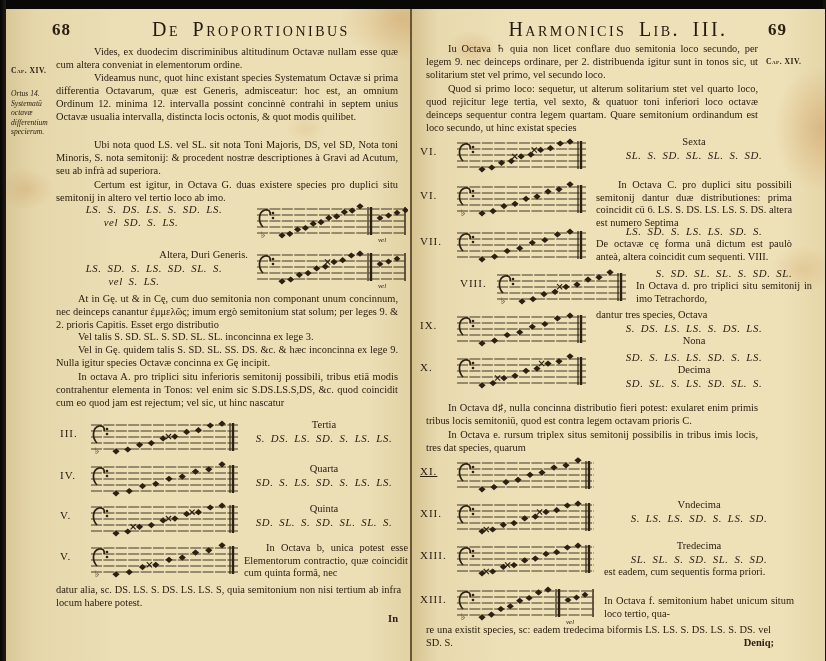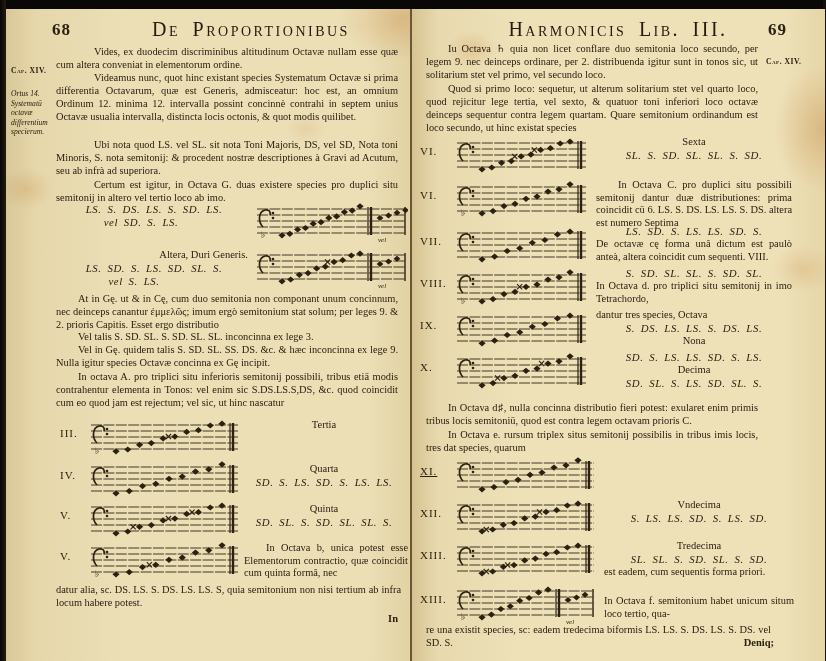--- a/index.html
+++ b/index.html
@@ -176,20 +176,21 @@
           <path d="M 84.88888888888889 16.488888888888887 L 88.48888888888888 19.58888888888889 L 84.88888888888889 22.68888888888889 L 81.28888888888889 19.58888888888889 Z" fill="#2b2012"></path>
           <path d="M 96.66666666666666 11.866666666666669 L 100.26666666666665 14.966666666666669 L 96.66666666666666 18.06666666666667 L 93.06666666666666 14.966666666666669 Z" fill="#2b2012"></path>
           <path d="M 108.44444444444444 10.044444444444443 L 112.04444444444444 13.144444444444442 L 108.44444444444444 16.244444444444444 L 104.84444444444445 13.144444444444442 Z" fill="#2b2012"></path>
           <path d="M 120.22222222222221 5.422222222222226 L 123.82222222222221 8.522222222222226 L 120.22222222222221 11.622222222222225 L 116.62222222222222 8.522222222222226 Z" fill="#2b2012"></path>
           <path d="M 132 3.6 L 135.6 6.7 L 132 9.8 L 128.4 6.7 Z" fill="#2b2012"></path>
           <line x1="140" y1="6" x2="140" y2="34" stroke="#2b2012" stroke-width="1.2"></line>
           <line x1="143" y1="6" x2="143" y2="34" stroke="#2b2012" stroke-width="2.4"></line>
         </svg></span>
     <span class="fig-cap" style="padding-top:2px;">
       <span class="cap-title">Tertia</span>
+      <span class="cap-seq">S. DS. LS. SD. S. LS. LS.</span>
     </span>
   </div>
 
   <div class="fig" style="left:54px;top:450px;width:348px;">
     <span class="fig-num">IV.</span>
     <span class="staff"><svg width="150" height="46" viewBox="0 0 150 46">
           <line x1="1" y1="8" x2="148" y2="8" stroke="#2b2012" stroke-width="1" stroke-dasharray="11 1.4" opacity="0.88"></line>
           <line x1="1" y1="14" x2="148" y2="14" stroke="#2b2012" stroke-width="1" stroke-dasharray="11 1.4" opacity="0.88"></line>
           <line x1="1" y1="20" x2="148" y2="20" stroke="#2b2012" stroke-width="1" stroke-dasharray="11 1.4" opacity="0.88"></line>
           <line x1="1" y1="26" x2="148" y2="26" stroke="#2b2012" stroke-width="1" stroke-dasharray="11 1.4" opacity="0.88"></line>
@@ -383,21 +384,21 @@
           <line x1="122" y1="6" x2="122" y2="34" stroke="#2b2012" stroke-width="1.2"></line>
           <line x1="125" y1="6" x2="125" y2="34" stroke="#2b2012" stroke-width="2.4"></line>
         </svg></span>
     <span class="fig-cap" style="padding-left:8px;max-width:196px;">
       <span class="cap-seq">LS. SD. S. LS. LS. SD. S.</span>
       <span class="cap-text">De octavæ cę forma unâ dictum est paulò anteà, altera coincidit cum sequenti. VIII.</span>
     </span>
   </div>
 
   <div class="fig" style="left:8px;top:258px;width:392px;">
-    <span class="fig-num" style="width:36px;">VIII.</span>
+    <span class="fig-num" style="width:36px;margin-left:40px;">VIII.</span>
     <span class="staff"><svg width="132" height="46" viewBox="0 0 132 46">
           <line x1="1" y1="8" x2="130" y2="8" stroke="#2b2012" stroke-width="1" stroke-dasharray="11 1.4" opacity="0.88"></line>
           <line x1="1" y1="14" x2="130" y2="14" stroke="#2b2012" stroke-width="1" stroke-dasharray="11 1.4" opacity="0.88"></line>
           <line x1="1" y1="20" x2="130" y2="20" stroke="#2b2012" stroke-width="1" stroke-dasharray="11 1.4" opacity="0.88"></line>
           <line x1="1" y1="26" x2="130" y2="26" stroke="#2b2012" stroke-width="1" stroke-dasharray="11 1.4" opacity="0.88"></line>
           <line x1="1" y1="32" x2="130" y2="32" stroke="#2b2012" stroke-width="1" stroke-dasharray="11 1.4" opacity="0.88"></line>
           <path d="M7,26 C2,21 2,11 9,9 C13,8 15,11 14,14" fill="none" stroke="#2b2012" stroke-width="1.7"></path>
           <circle cx="17" cy="12" r="1.3" fill="#2b2012"></circle>
           <circle cx="17" cy="17" r="1.3" fill="#2b2012"></circle>
           <text x="5" y="37" font-size="9" fill="#2b2012">♭</text>

